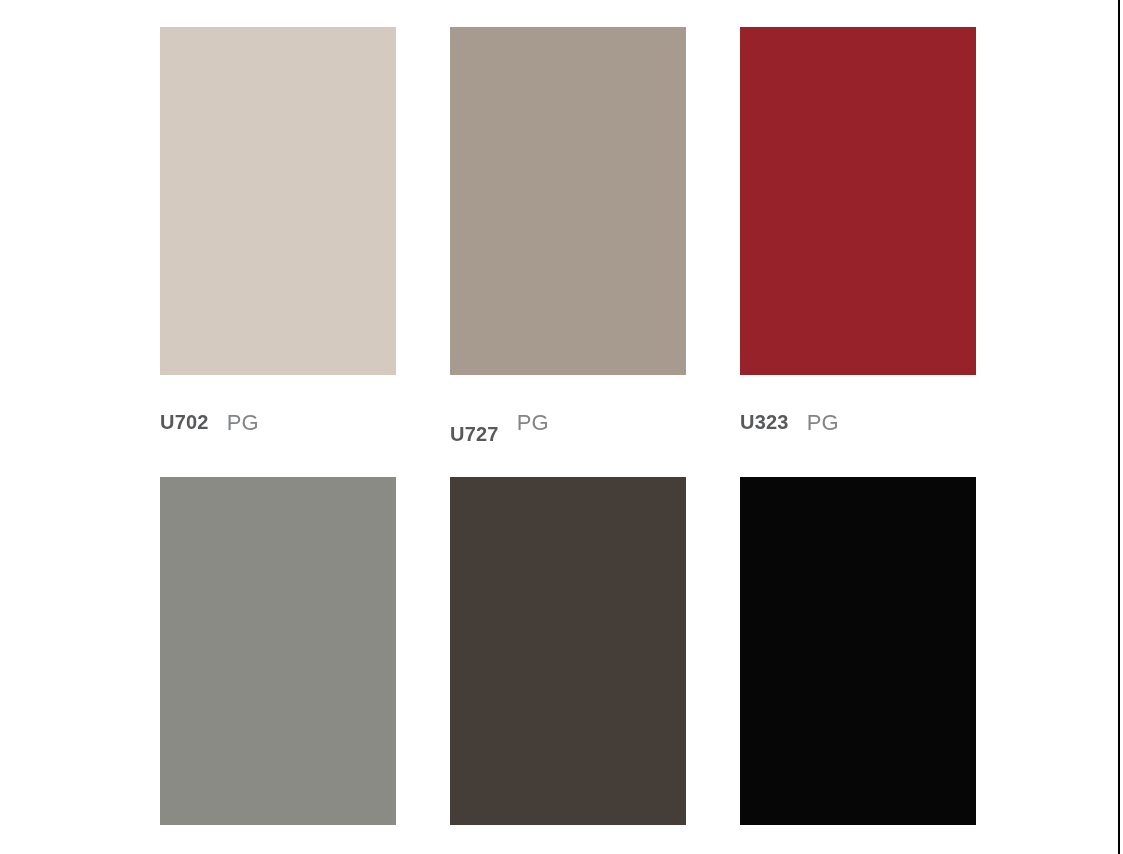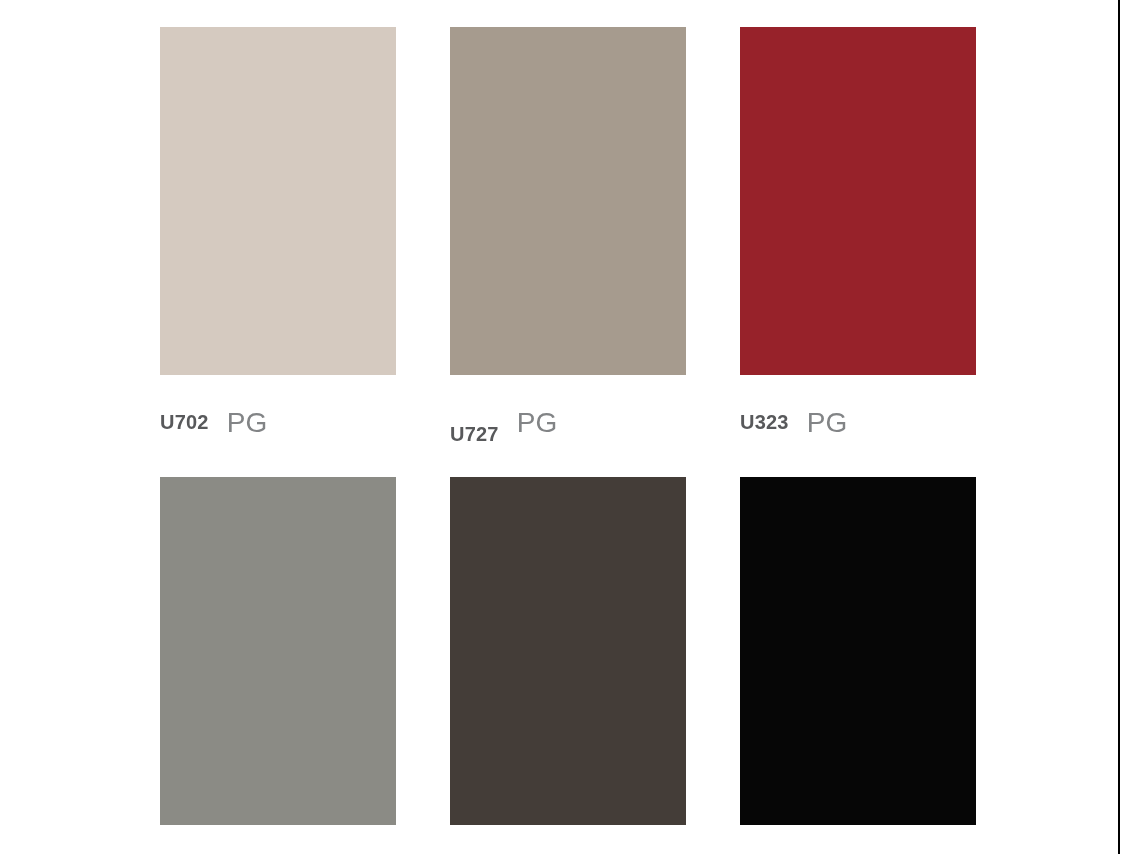--- a/index.html
+++ b/index.html
@@ -65,21 +65,21 @@
 
   .swatch-code {
     font-size: 20px;
     font-weight: bold;
     color: #58595b;
     letter-spacing: 0.2px;
     white-space: nowrap;
   }
 
   .swatch-finish {
-    font-size: 28px;
+    font-size: 22px;
     font-weight: normal;
     color: #828486;
     margin-left: 18px;
     letter-spacing: 0.2px;
     white-space: nowrap;
   }
 </style>
 </head>
 <body>
 

